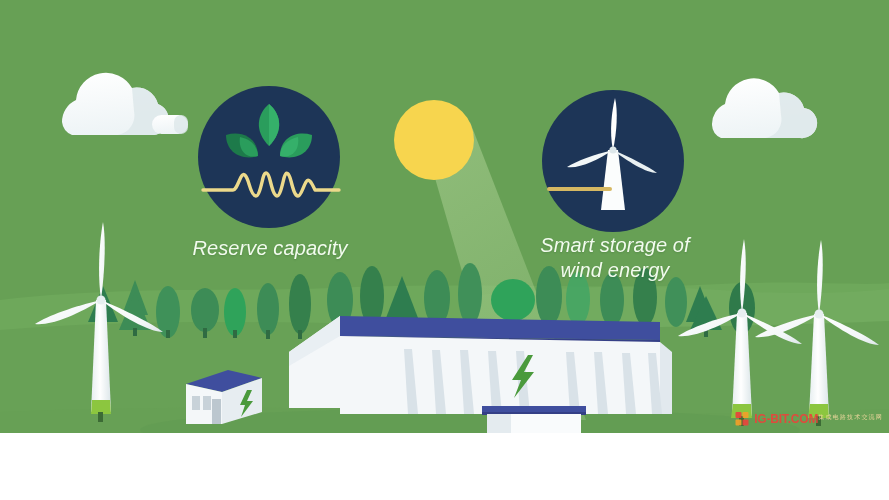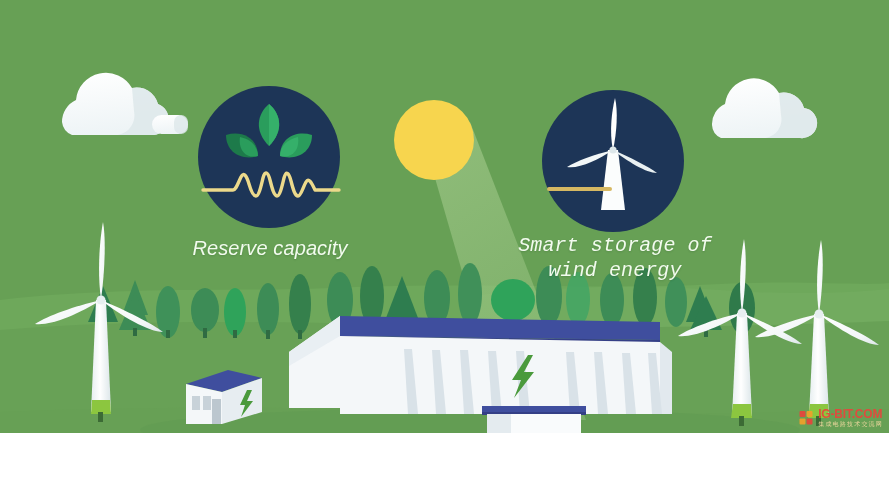--- a/index.html
+++ b/index.html
@@ -41,40 +41,39 @@
   }
   #label-reserve {
     left: 180px;
     top: 236px;
     width: 180px;
   }
   #label-wind {
     left: 515px;
     top: 233px;
     width: 200px;
-    font-family: Liberation Mono, monospace;
   }
   #watermark {
     position: absolute;
     right: 6px;
     bottom: 6px;
     display: flex;
     align-items: center;
     gap: 3px;
     opacity: 0.93;
   }
   #watermark .wm-mark {
     width: 16px;
     height: 16px;
     position: relative;
     flex: 0 0 auto;
   }
   #watermark .wm-text {
     display: flex;
-    flex-direction: column;
+    flex-direction: row;
     line-height: 1;
   }
   #watermark .wm-main {
     font-family: "Liberation Sans", sans-serif;
     font-weight: bold;
     font-size: 12px;
     color: #e8453c;
     letter-spacing: -0.2px;
   }
   #watermark .wm-sub {

